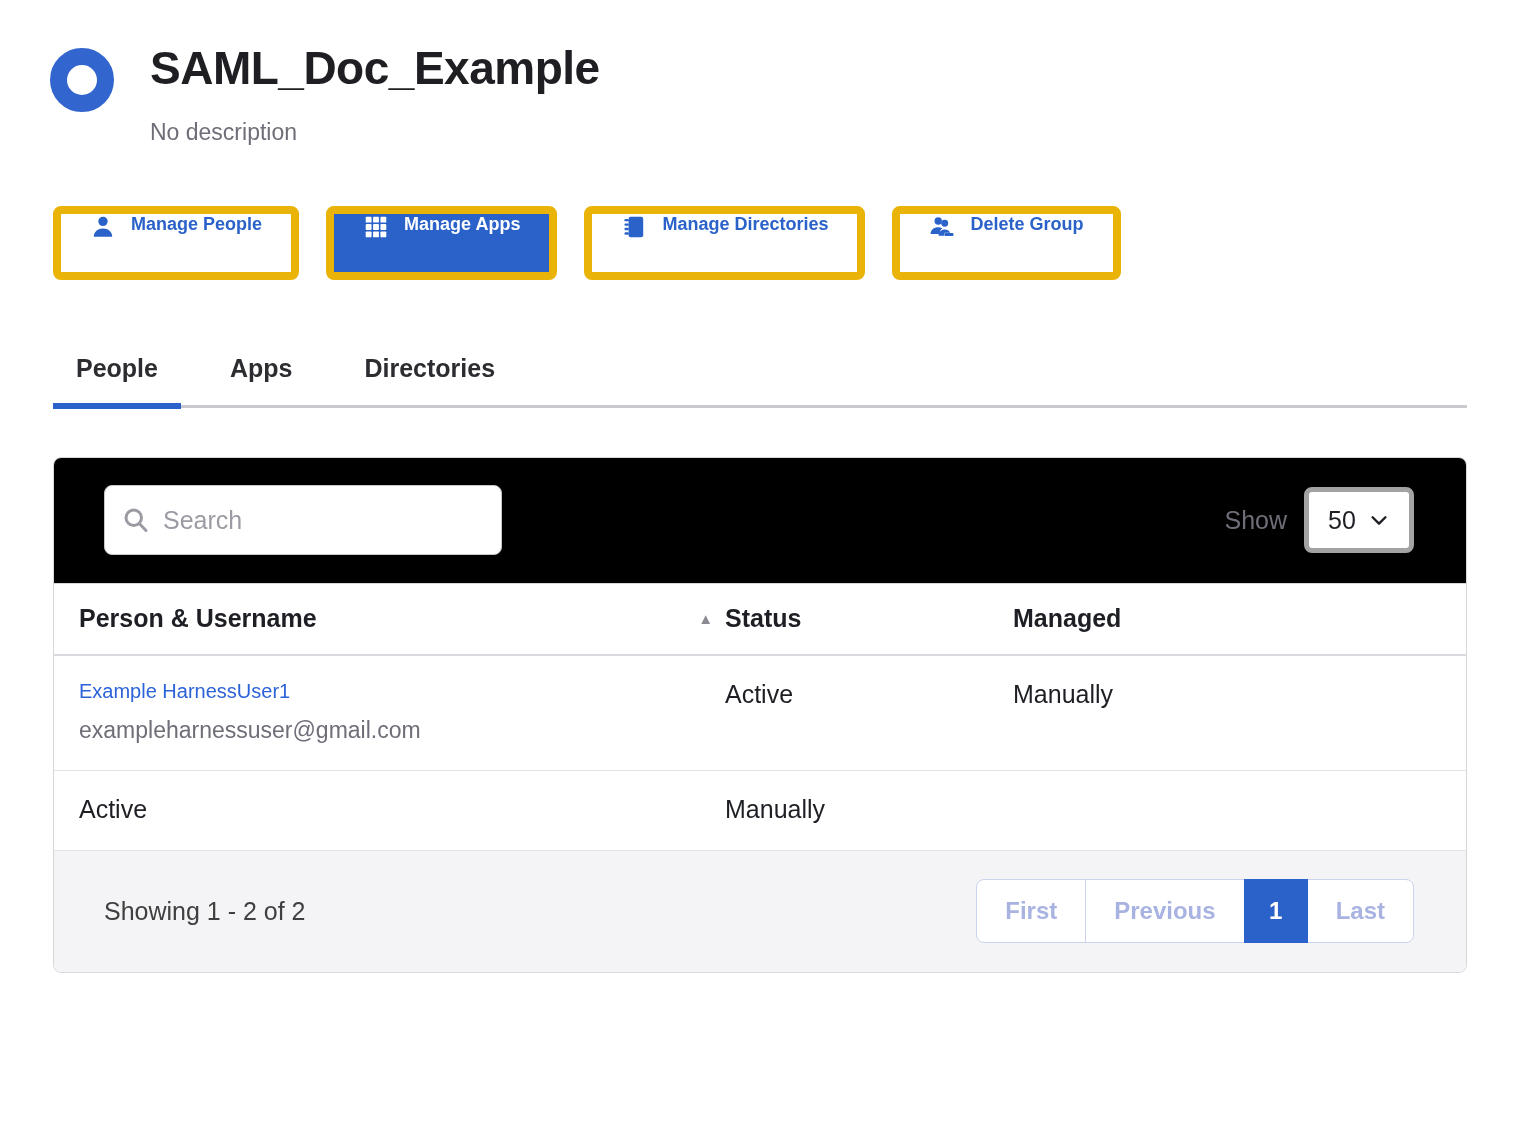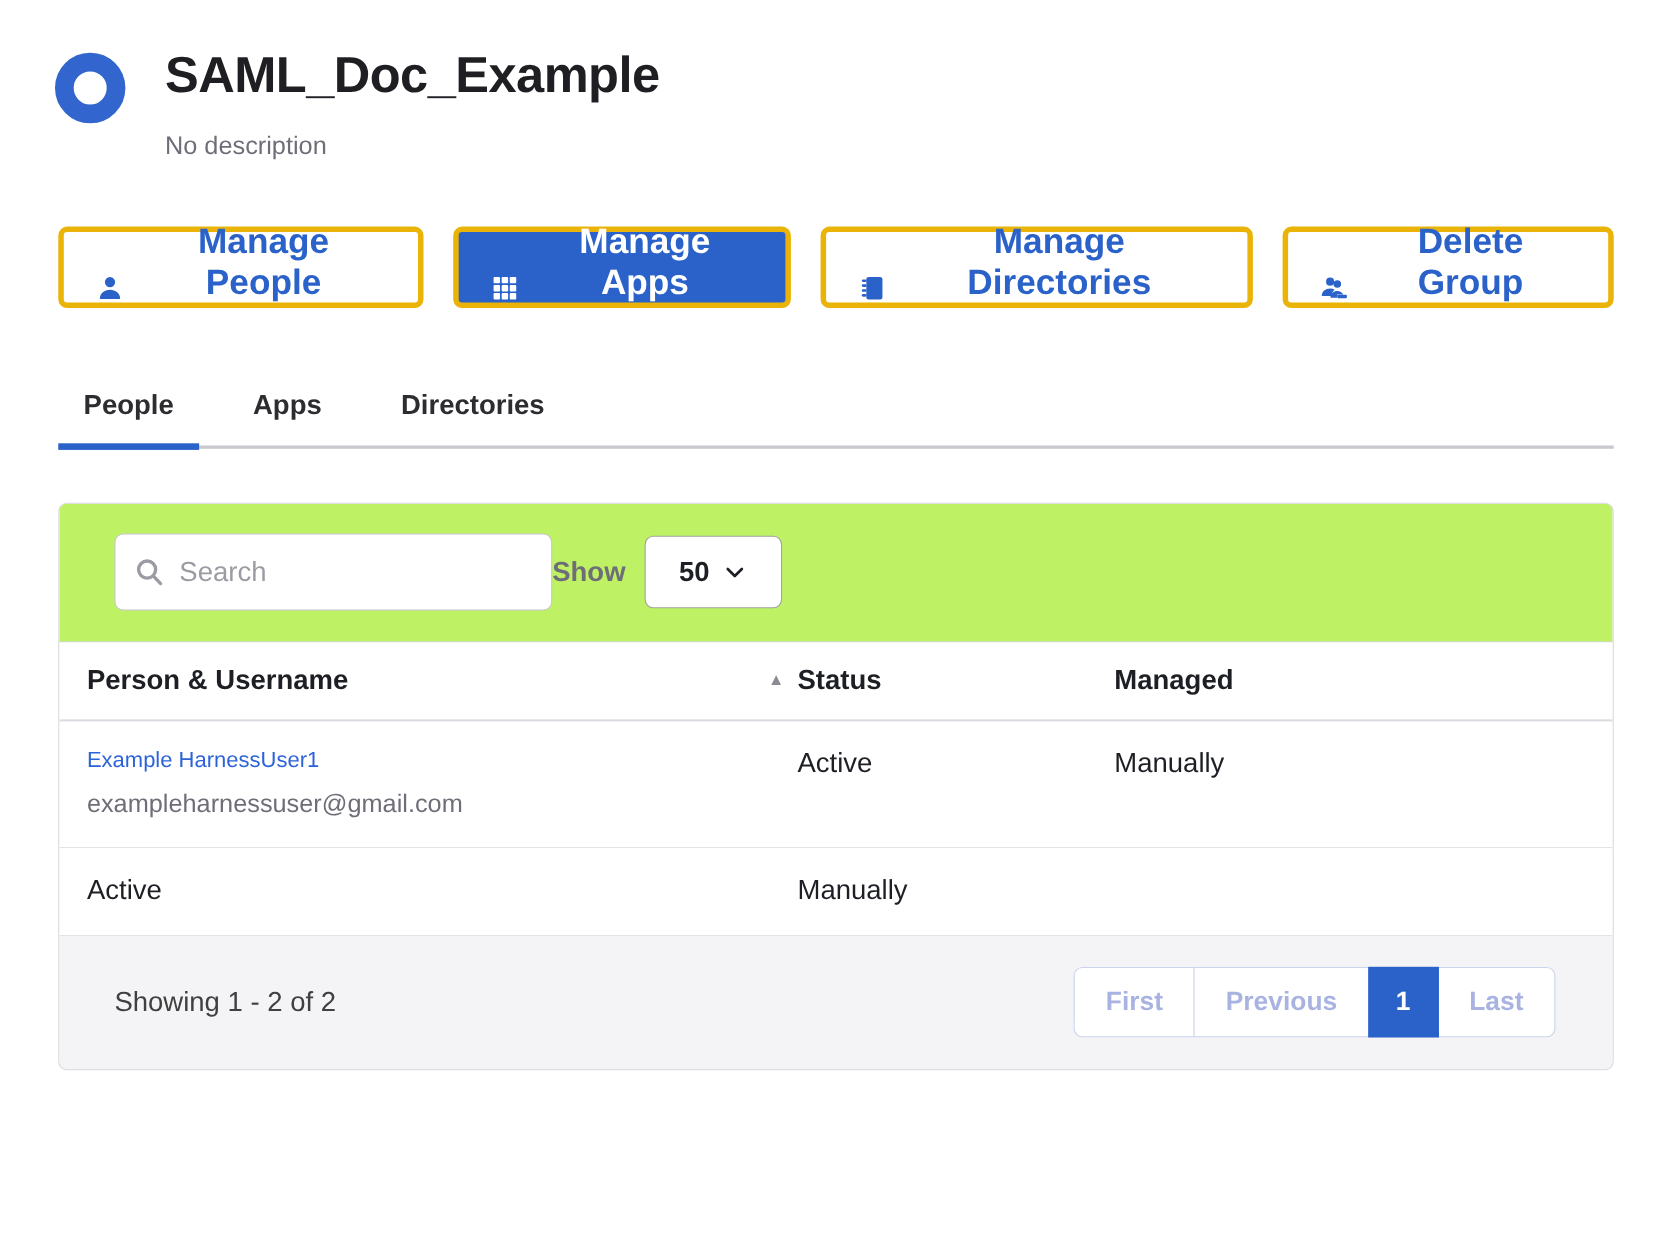--- a/index.html
+++ b/index.html
@@ -21,23 +21,23 @@
   .header-text { margin-left: 36px; }
   .page-title {
     margin: 0; font-size: 46px; font-weight: bold;
     color: #1e1e23; letter-spacing: -0.5px; line-height: 1.15;
   }
   .page-desc { margin-top: 24px; font-size: 23px; color: #6e6e78; }
 
   
   .actions { display: flex; gap: 27px; margin-top: 60px; }
   .action-btn {
-    display: flex; align-items: flex-end; height: 74px; padding: 0 29px;
-    border: 5px solid #eab308; border-radius: 8px; background: #fff;
-    color: #2a62c9; font-size: 32px; font-weight: bold; cursor: pointer;
+    display: flex; align-items: flex-start; height: 74px; padding: 0 29px;
+    border: 8px solid #eab308; border-radius: 8px; background: #fff;
+    color: #2a62c9; font-size: 18px; font-weight: bold; cursor: pointer;
     font-family: "Liberation Sans", sans-serif;
   }
   .action-btn .btn-icon { display: flex; margin-right: 15px; }
   .action-btn.primary { background: #2a62c9; color: #fff; }
 
   
   .tabs { display: flex; margin-top: 74px; border-bottom: 3px solid #c9c9cf; }
   .tab {
     position: relative; padding: 0 23px 22px 23px; margin-right: 26px;
     font-size: 25px; font-weight: bold; color: #2c2c31; cursor: pointer;
@@ -46,36 +46,36 @@
     content: ""; position: absolute; left: 0; right: 0; bottom: -4px;
     height: 6px; background: #2a62c9;
   }
 
   
   .card {
     margin-top: 49px; border: 1px solid #d6d6db; border-radius: 8px;
     overflow: hidden; background: #fff;
   }
   .toolbar {
-    height: 126px; background: #bef264; border-bottom: 1px solid #d6d6db;
-    display: flex; align-items: center; 
+    height: 126px; background: #000000; border-bottom: 1px solid #d6d6db;
+    display: flex; align-items: center; justify-content: space-between;
     padding: 0 52px 0 50px;
   }
   .search-wrap { position: relative; }
   .search-input {
     width: 398px; height: 70px; border: 1px solid #c6c6cd; border-radius: 8px;
     background: #fff; font-size: 25px; color: #1d1f24; padding: 0 16px 0 58px;
     font-family: "Liberation Sans", sans-serif; outline: none;
   }
   .search-input::placeholder { color: #9b9ba4; }
   .search-glyph { position: absolute; left: 17px; top: 20px; display: flex; }
-  .show-wrap { display: flex; align-items: center; font-weight: bold; }
+  .show-wrap { display: flex; align-items: center; }
   .show-label { font-size: 25px; color: #6e6e78; margin-right: 17px; }
   .page-size {
-    width: 125px; height: 66px; background: #fff; border: 1px solid #a3a3a3;
+    width: 110px; height: 66px; background: #fff; border: 5px solid #a3a3a3;
     border-radius: 8px; display: flex; align-items: center; justify-content: center;
     cursor: pointer;
   }
   .page-size .value { font-size: 25px; color: #1d1f24; margin-right: 12px; }
 
   
   .thead {
     display: grid; grid-template-columns: 646px 288px 1fr;
     height: 72px; align-items: center; padding-left: 25px;
     border-bottom: 2px solid #d9d9df; background: #fff;

